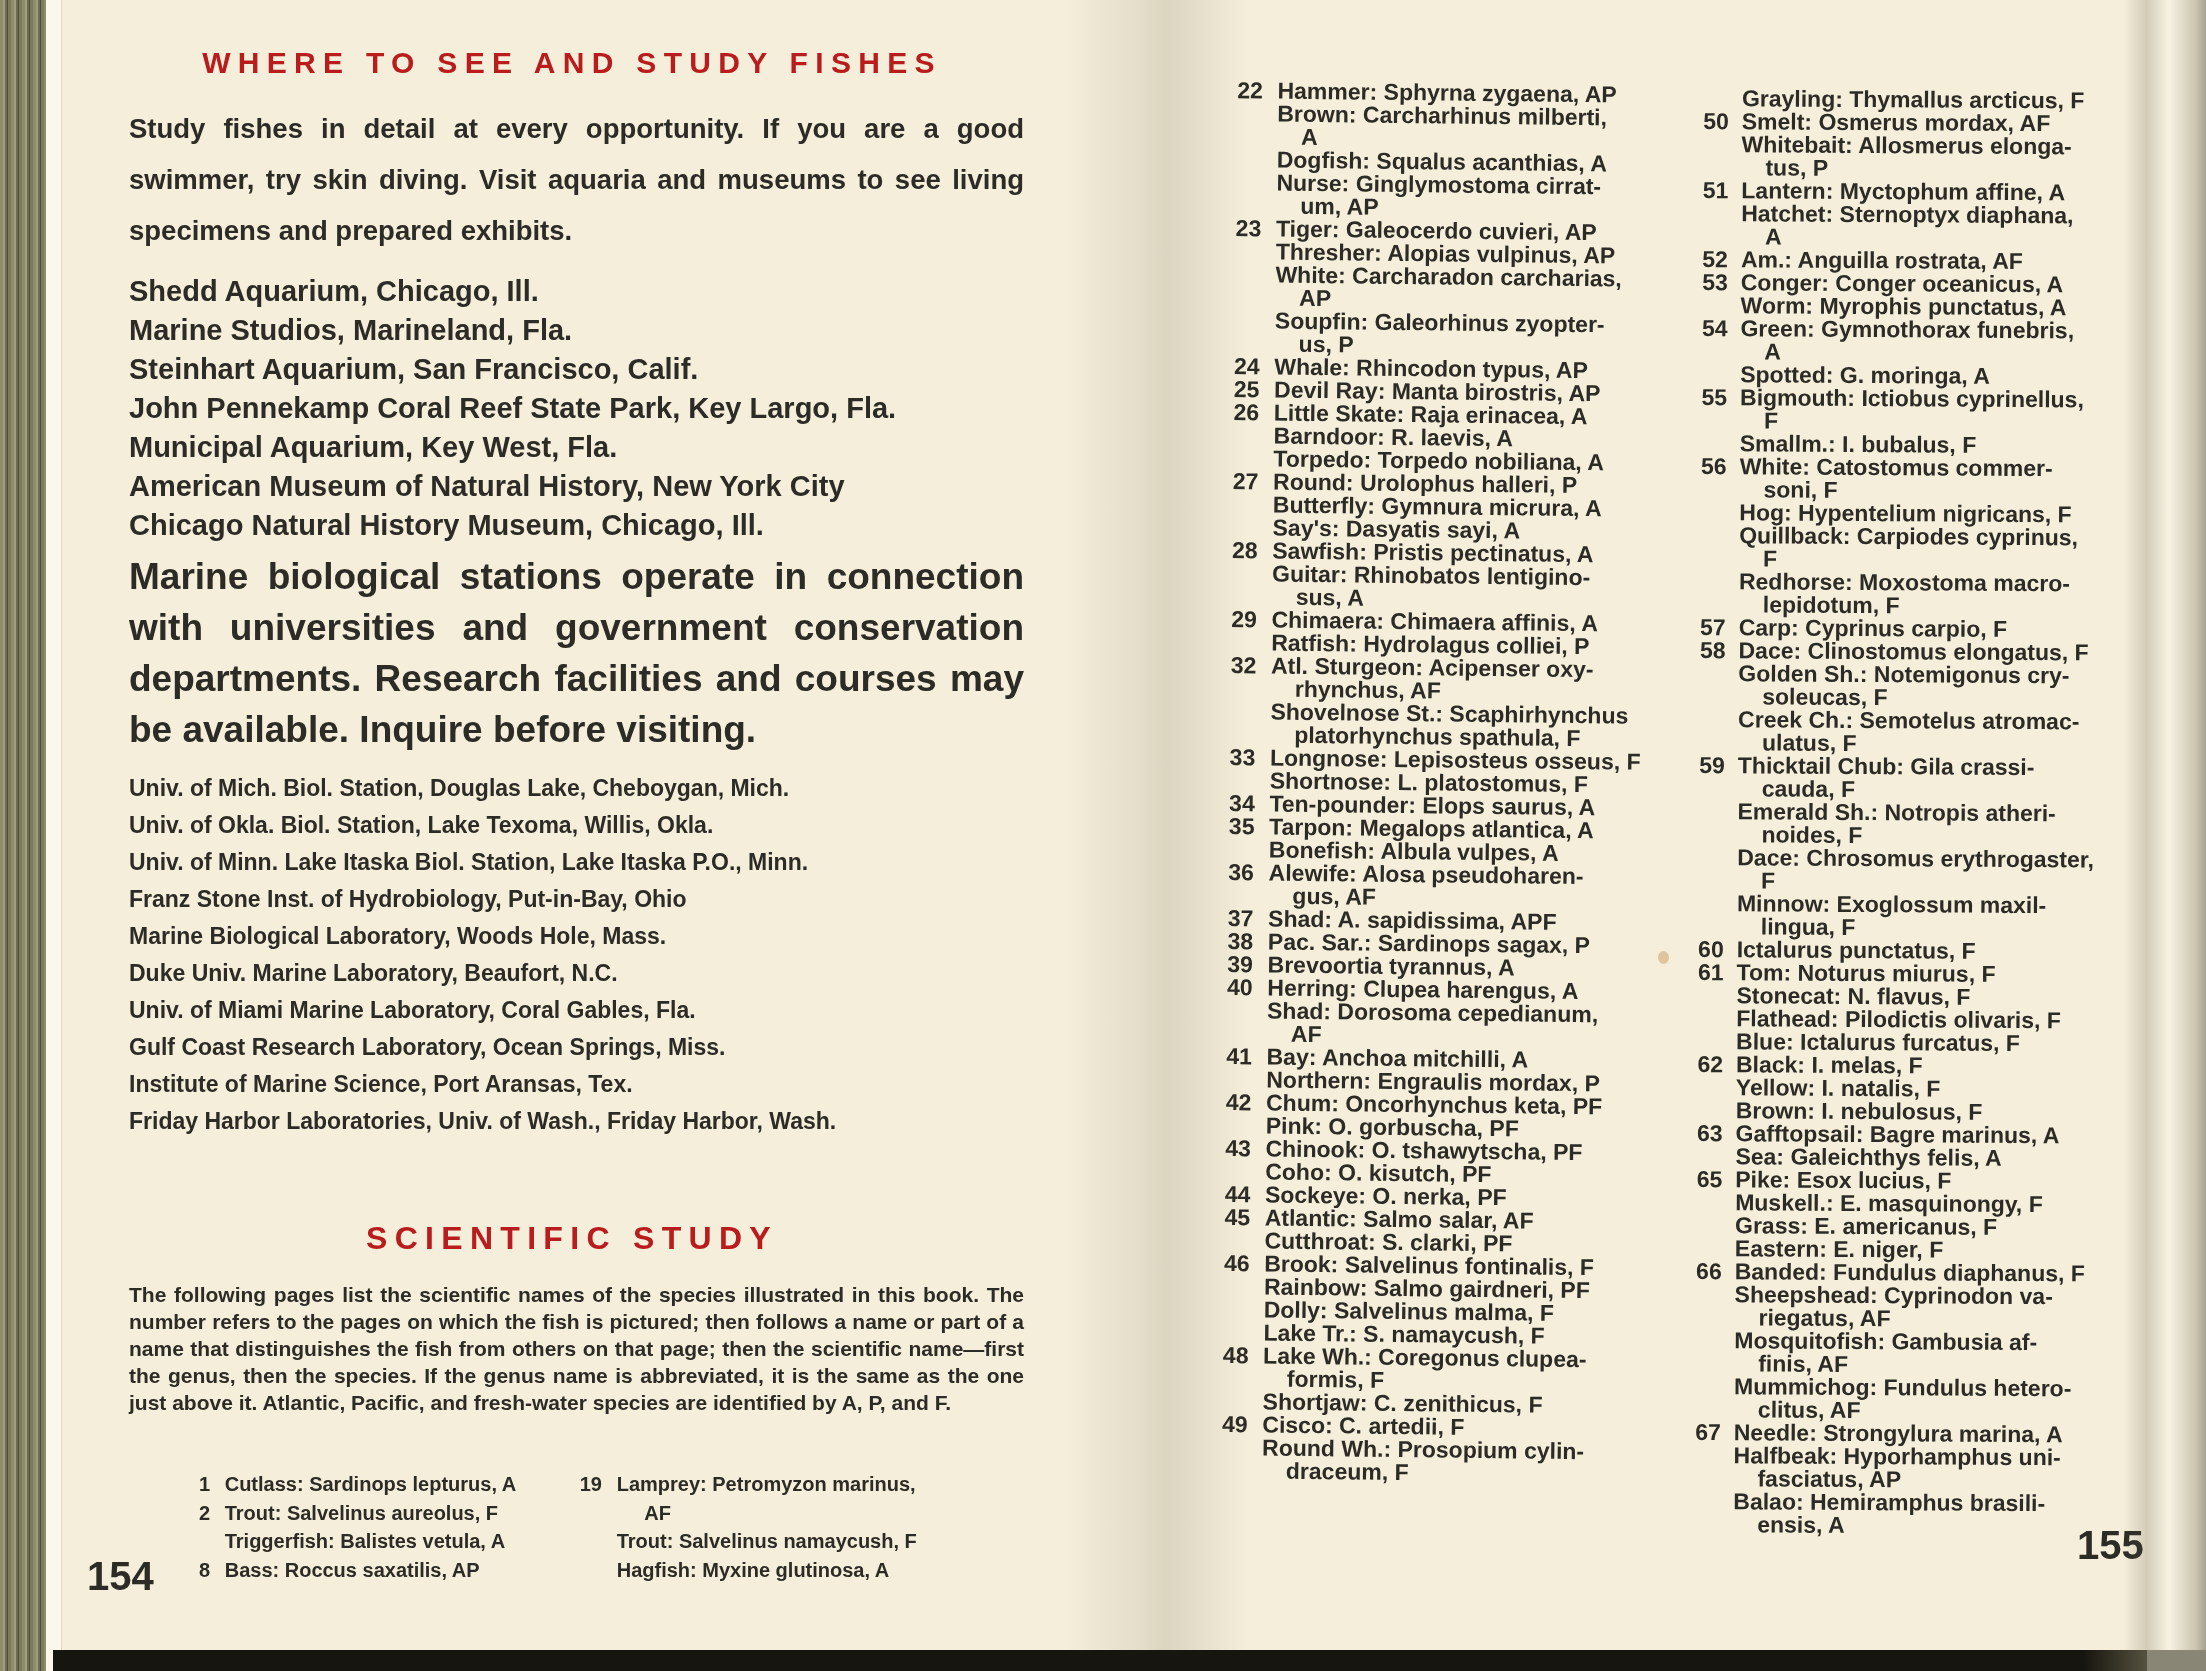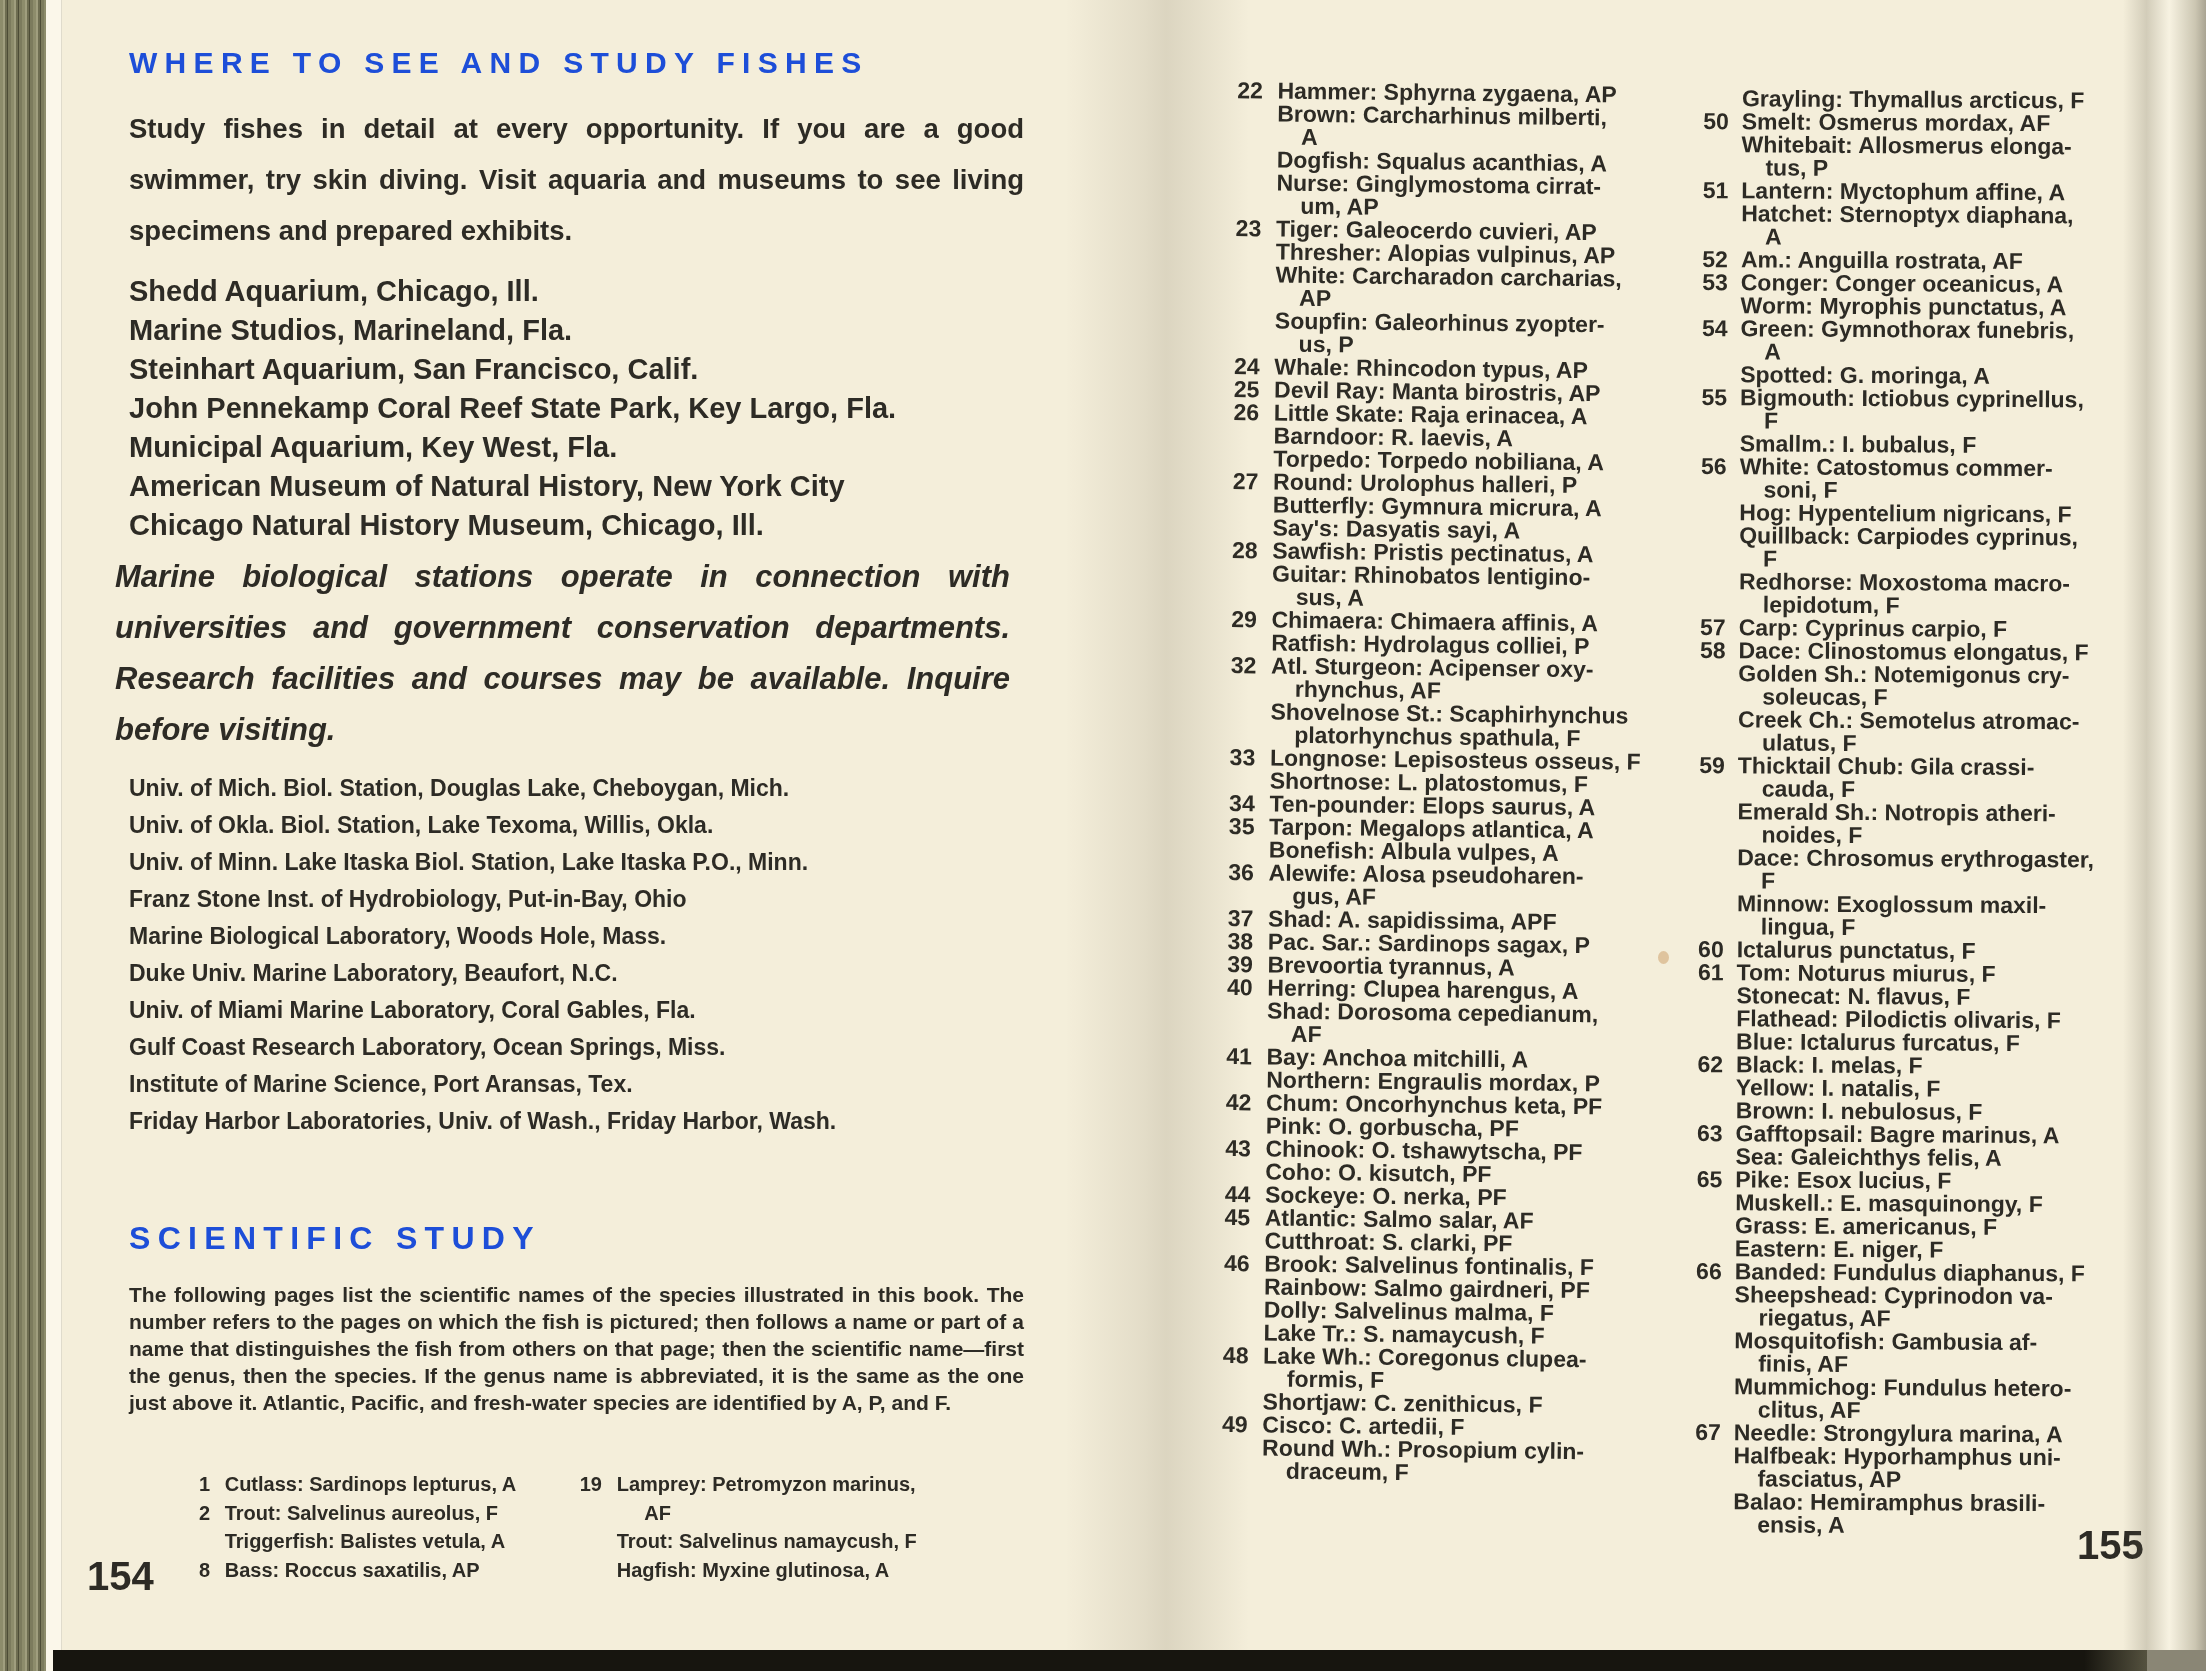--- a/index.html
+++ b/index.html
@@ -23,27 +23,27 @@
     background:linear-gradient(to right,rgba(80,70,45,0) 0%,rgba(80,70,45,.10) 42%,rgba(80,70,45,.15) 55%,rgba(80,70,45,0) 100%);
   }
   #right-edge{
     left:2123px;top:0;width:84px;height:1671px;pointer-events:none;
     background:linear-gradient(to right,rgba(90,85,68,0) 0%,rgba(90,85,68,.22) 28%,rgba(250,246,232,.55) 55%,rgba(110,105,85,.30) 86%,rgba(70,66,52,.45) 100%);
   }
   #bottom-bar{left:53px;top:1650px;width:2094px;height:21px;background:linear-gradient(to right,#17150f 0 97%,#55523f 100%);}
   #bottom-bar-right{left:2147px;top:1650px;width:60px;height:21px;background:#8a8675;}
   .speck{left:1658px;top:951px;width:11px;height:13px;border-radius:50%;background:#d9b98e;opacity:.8;}
 
-  .cyan-head{color:#1d4ed8;letter-spacing:7.3px;text-align:left;white-space:nowrap;}
+  .cyan-head{color:#b91c1c;letter-spacing:7.3px;text-align:center;white-space:nowrap;}
   #heading1{left:129px;top:46px;width:886px;font-size:30px;}
   #heading2{left:129px;top:1220px;width:886px;font-size:32px;}
 
   .para{text-align:justify;}
   #para1{left:129px;top:103px;width:895px;font-size:27.5px;line-height:51px;}
-  #para2{left:115px;top:551px;width:895px;font-size:31px;line-height:51px;font-style:italic;}
+  #para2{left:129px;top:551px;width:895px;font-size:37px;line-height:51px;}
   #intro{left:129px;top:1281px;width:895px;font-size:21px;line-height:27px;}
 
   #aquariums{left:129px;top:272px;font-size:29px;line-height:39px;}
   #stations{left:129px;top:770px;font-size:23px;line-height:37px;}
   .line{white-space:nowrap;}
 
   
   .entry{display:flex;align-items:flex-start;}
   .enum{flex:none;text-align:right;}
   .etext{flex:none;}

